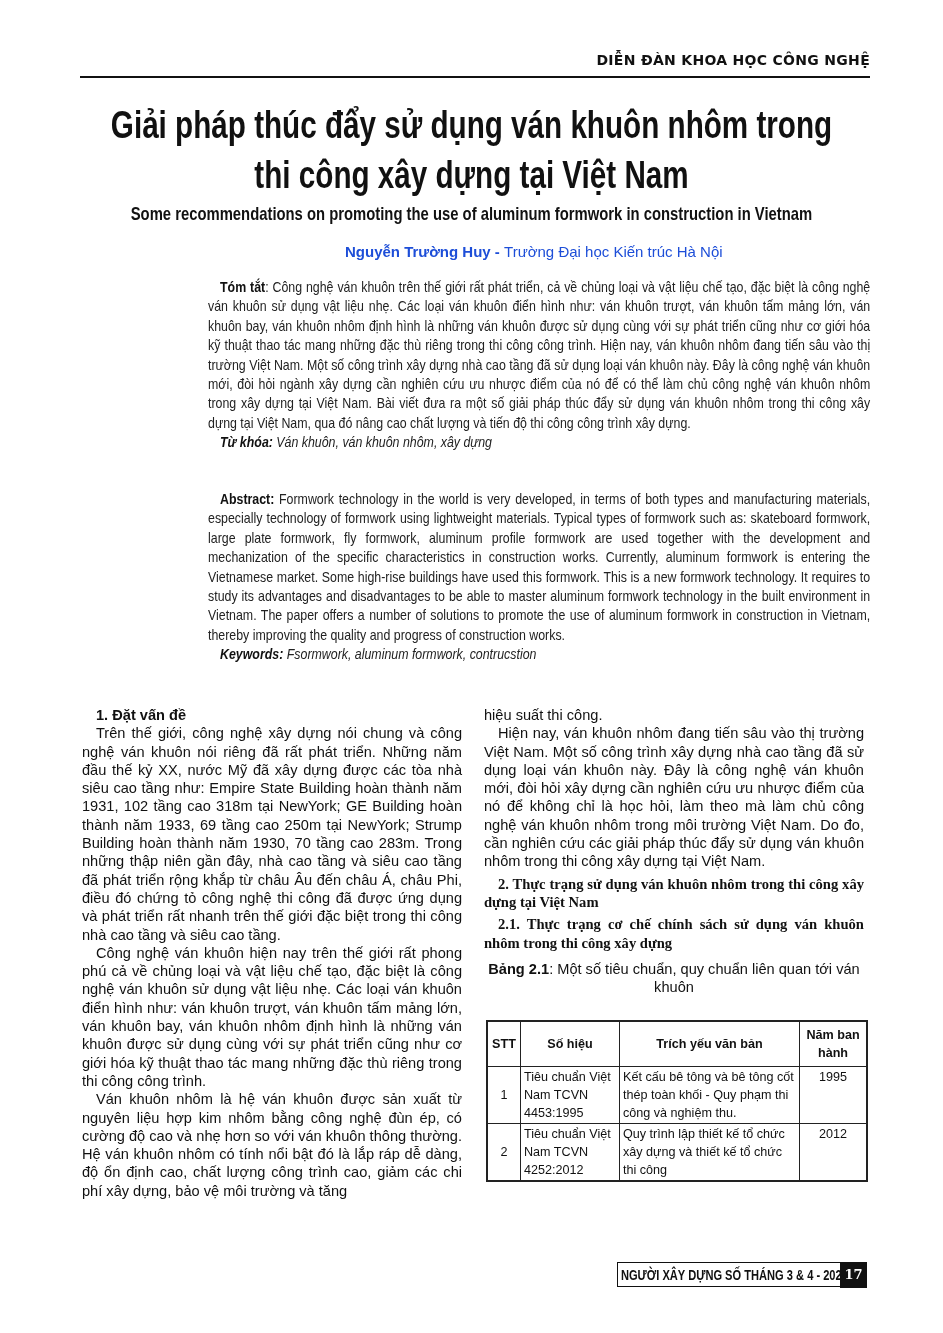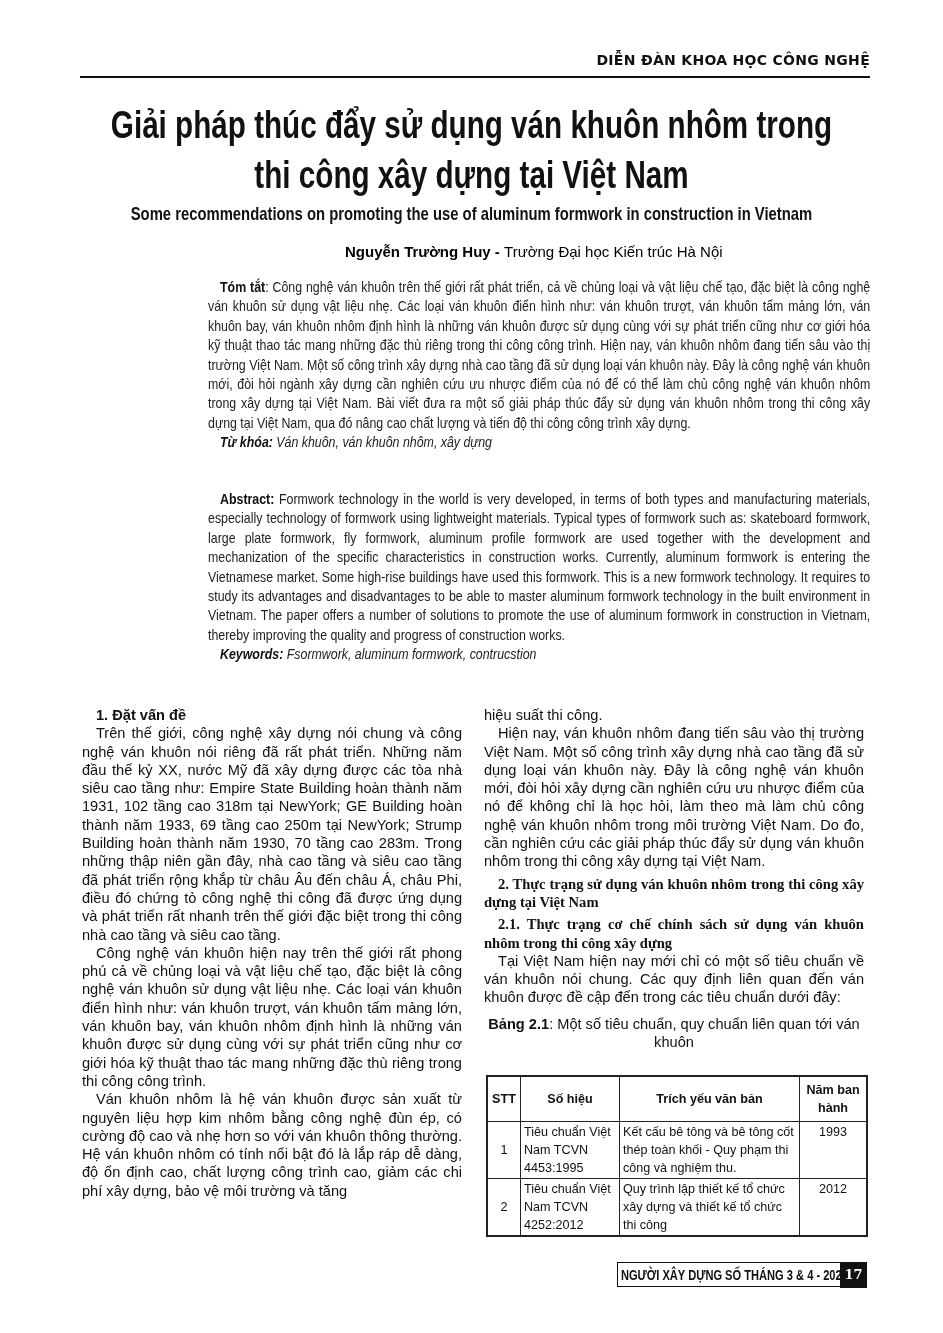--- a/index.html
+++ b/index.html
@@ -9,21 +9,21 @@
   .section-header { position: absolute; left: 80px; top: 52px; width: 790px; text-align: right;
     font-family: "DejaVu Sans", sans-serif; font-weight: bold; font-size: 14px; letter-spacing: 0.3px; color: #111; }
   .header-rule { position: absolute; left: 80px; top: 76px; width: 790px; height: 2px; background: #111; }
   .title-wrap { position: absolute; left: -40px; top: 100px; width: 1023px; text-align: center;
     font-family: "Liberation Sans", sans-serif; font-weight: bold; font-size: 38px; line-height: 50px;
     transform: scaleX(0.78); transform-origin: center top; color: #111; }
   .subtitle-en { position: absolute; left: -60px; top: 203px; width: 1063px; text-align: center;
     font-family: "Liberation Sans", sans-serif; font-weight: bold; font-size: 19px;
     transform: scaleX(0.78); transform-origin: center top; color: #111; }
   .author-line { position: absolute; left: 345px; top: 243px; font-family: "Liberation Sans", sans-serif;
-    font-size: 15px; color: #000000; }
+    font-size: 15px; color: #1d4ed8; }
   .author-line .name { font-weight: bold; }
 
   .abstract-block { position: absolute; left: 208px; width: 662px;
     font-family: "Liberation Sans", sans-serif; font-size: 14.4px; line-height: 19.4px; text-align: justify;
     transform: scaleX(0.86); transform-origin: left top; color: #222; }
   .abstract-inner { width: 770px; }
   .indent { display: inline-block; width: 14px; }
   .lbl { font-weight: bold; font-style: normal; color: #111; }
   .kw { font-style: italic; }
 
@@ -90,38 +90,37 @@
     <p>Trên thế giới, công nghệ xây dựng nói chung và công nghệ ván khuôn nói riêng đã rất phát triển. Những năm đầu thế kỷ XX, nước Mỹ đã xây dựng được các tòa nhà siêu cao tầng như: Empire State Building hoàn thành năm 1931, 102 tầng cao 318m tại NewYork; GE Building hoàn thành năm 1933, 69 tầng cao 250m tại NewYork; Strump Building hoàn thành năm 1930, 70 tầng cao 283m. Trong những thập niên gần đây, nhà cao tầng và siêu cao tầng đã phát triển rộng khắp từ châu Âu đến châu Á, châu Phi, điều đó chứng tỏ công nghệ thi công đã được ứng dụng và phát triển rất nhanh trên thế giới đặc biệt trong thi công nhà cao tầng và siêu cao tầng.</p>
     <p>Công nghệ ván khuôn hiện nay trên thế giới rất phong phú cả về chủng loại và vật liệu chế tạo, đặc biệt là công nghệ ván khuôn sử dụng vật liệu nhẹ. Các loại ván khuôn điển hình như: ván khuôn trượt, ván khuôn tấm mảng lớn, ván khuôn bay, ván khuôn nhôm định hình là những ván khuôn được sử dụng cùng với sự phát triển cũng như cơ giới hóa kỹ thuật thao tác mang những đặc thù riêng trong thi công công trình.</p>
     <p>Ván khuôn nhôm là hệ ván khuôn được sản xuất từ nguyên liệu hợp kim nhôm bằng công nghệ đùn ép, có cường độ cao và nhẹ hơn so với ván khuôn thông thường. Hệ ván khuôn nhôm có tính nổi bật đó là lắp ráp dễ dàng, độ ổn định cao, chất lượng công trình cao, giảm các chi phí xây dựng, bảo vệ môi trường và tăng</p>
   </div>
 
   <div class="col" style="left:484px; top:706px;">
     <p class="cont">hiệu suất thi công.</p>
     <p>Hiện nay, ván khuôn nhôm đang tiến sâu vào thị trường Việt Nam. Một số công trình xây dựng nhà cao tầng đã sử dụng loại ván khuôn này. Đây là công nghệ ván khuôn mới, đòi hỏi xây dựng cần nghiên cứu ưu nhược điểm của nó để không chỉ là học hỏi, làm theo mà làm chủ công nghệ ván khuôn nhôm trong môi trường Việt Nam. Do đo, cần nghiên cứu các giải pháp thúc đẩy sử dụng ván khuôn nhôm trong thi công xây dựng tại Việt Nam.</p>
     <h3 class="sub">2. Thực trạng sử dụng ván khuôn nhôm trong thi công xây dựng tại Việt Nam</h3>
     <h3 class="sub">2.1. Thực trạng cơ chế chính sách sử dụng ván khuôn nhôm trong thi công xây dựng</h3>
-    <p>Tại Việt Nam hiện nay mới chỉ có một số tiêu chuẩn về ván khuôn nói chung. Các quy định liên quan đến ván khuôn được đề cập đến trong các tiêu chuẩn dưới đây:</p>
     <p class="caption"><b>Bảng 2.1</b><span>: Một số tiêu chuẩn, quy chuẩn liên quan tới ván khuôn</span></p>
 
     <table class="std">
       <thead>
         <tr>
           <th style="width:26px;">STT</th>
           <th style="width:92px;">Số hiệu</th>
           <th>Trích yếu văn bản</th>
           <th style="width:60px;">Năm ban hành</th>
         </tr>
       </thead>
       <tbody>
         <tr>
           <td class="stt">1</td>
           <td>Tiêu chuẩn Việt Nam TCVN 4453:1995</td>
           <td>Kết cấu bê tông và bê tông cốt thép toàn khối - Quy phạm thi công và nghiệm thu.</td>
-          <td class="year">1993</td>
+          <td class="year">1995</td>
         </tr>
         <tr>
           <td class="stt">2</td>
           <td>Tiêu chuẩn Việt Nam TCVN 4252:2012</td>
           <td>Quy trình lập thiết kế tổ chức xây dựng và thiết kế tổ chức thi công</td>
           <td class="year">2012</td>
         </tr>
       </tbody>
     </table>
   </div>

